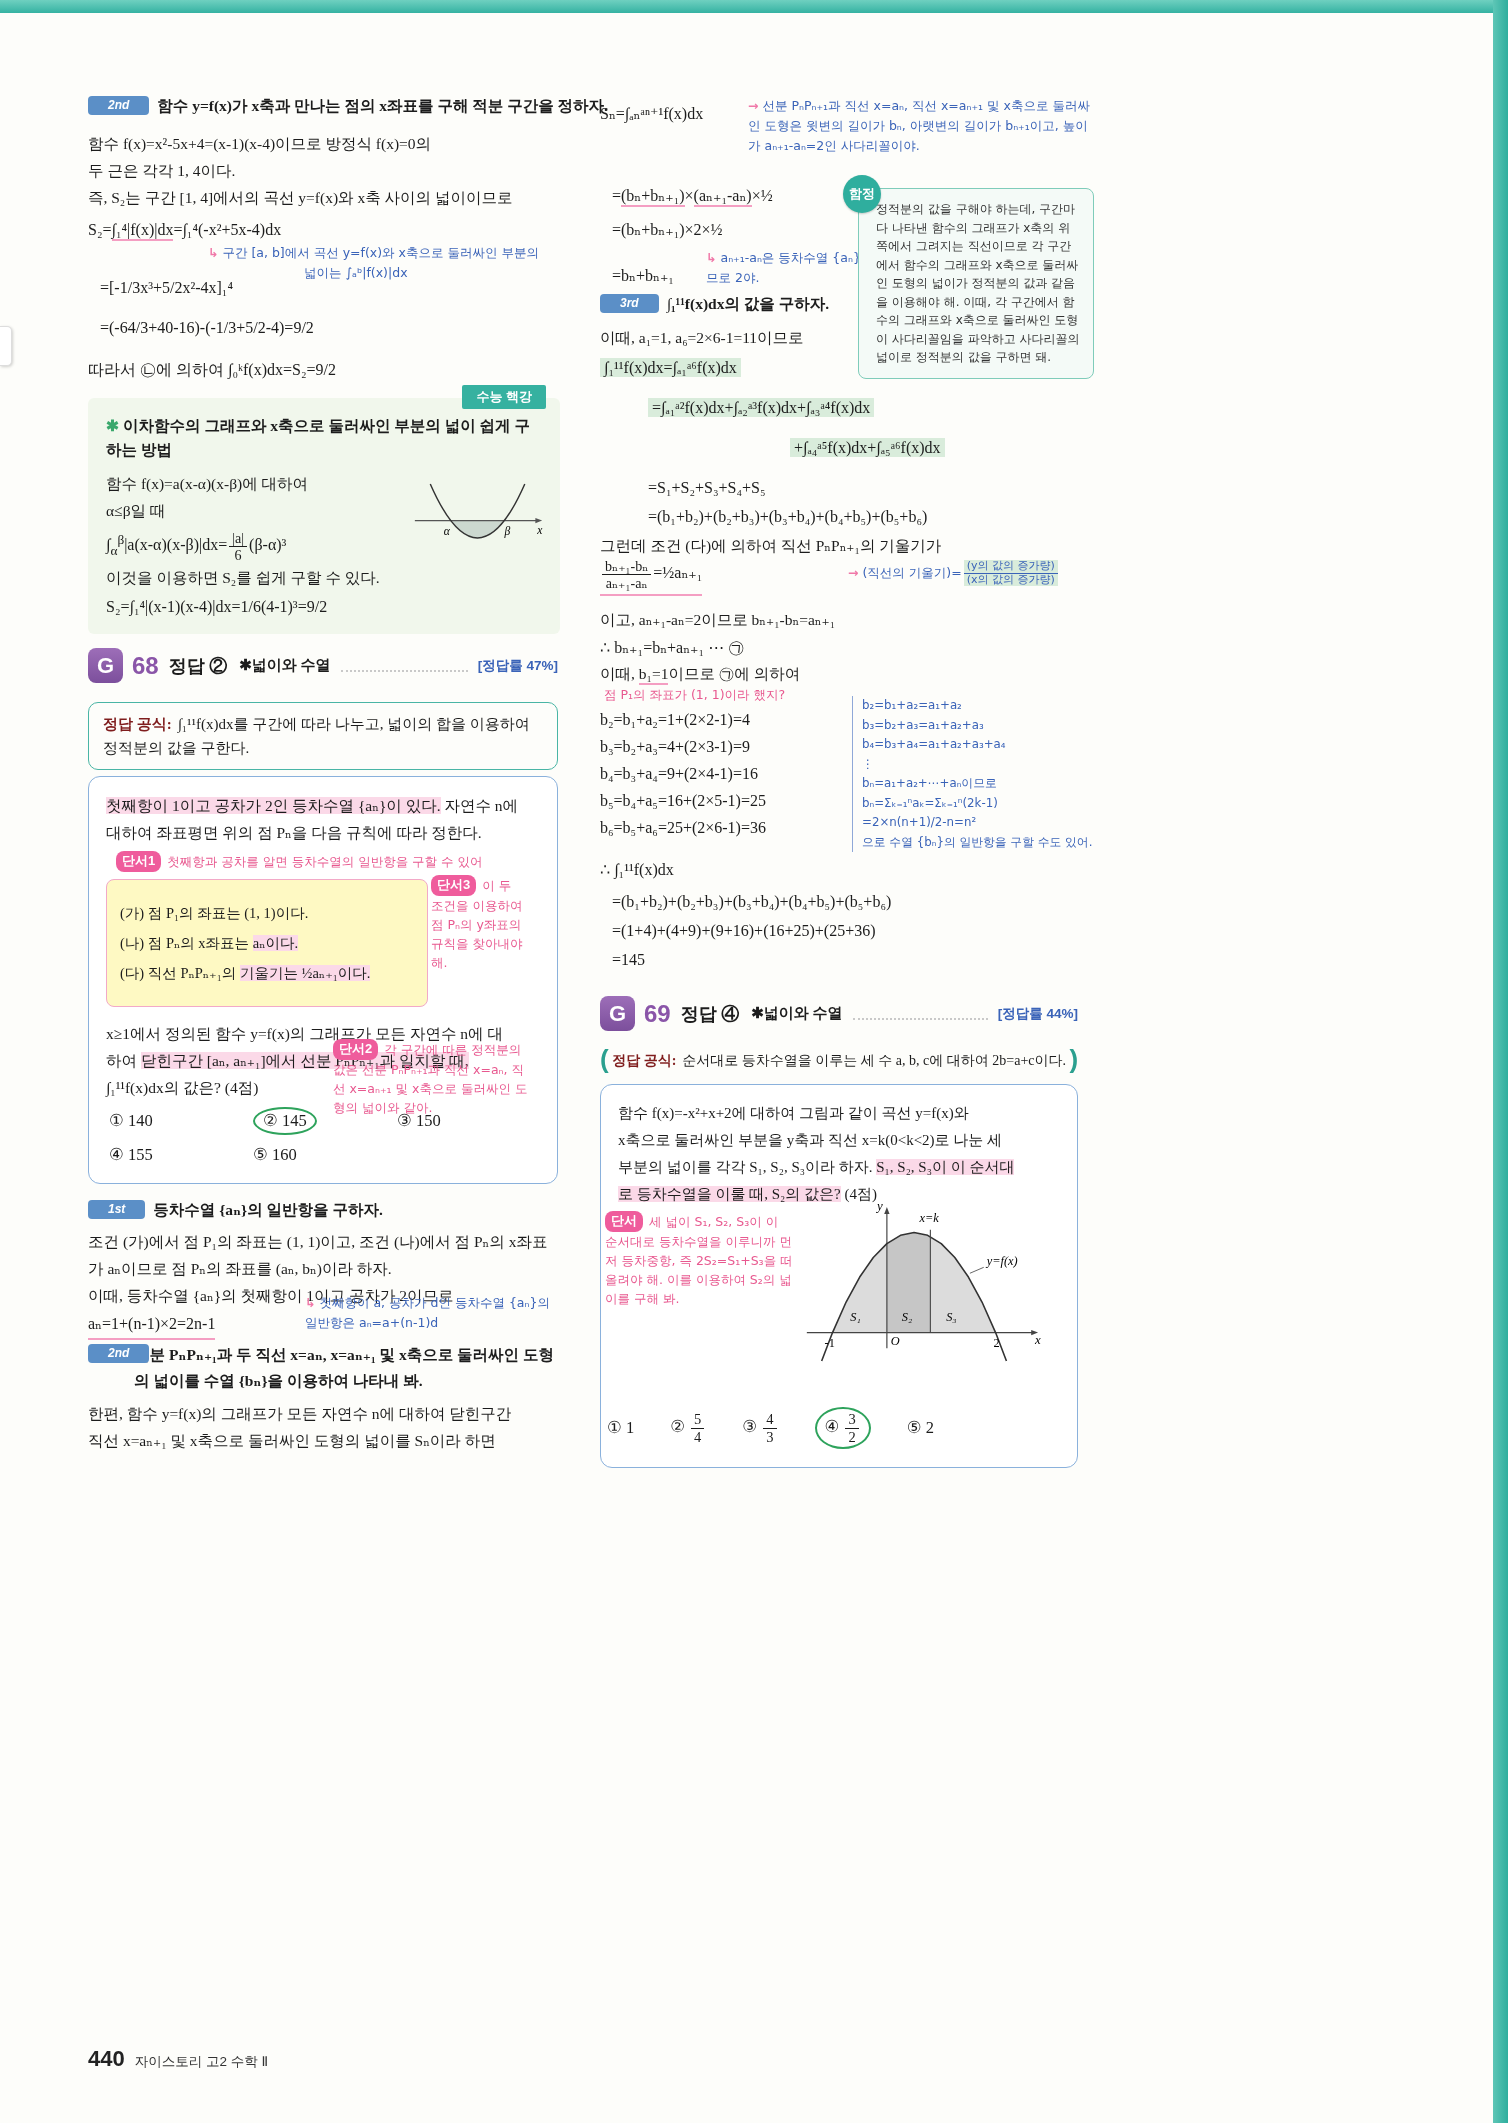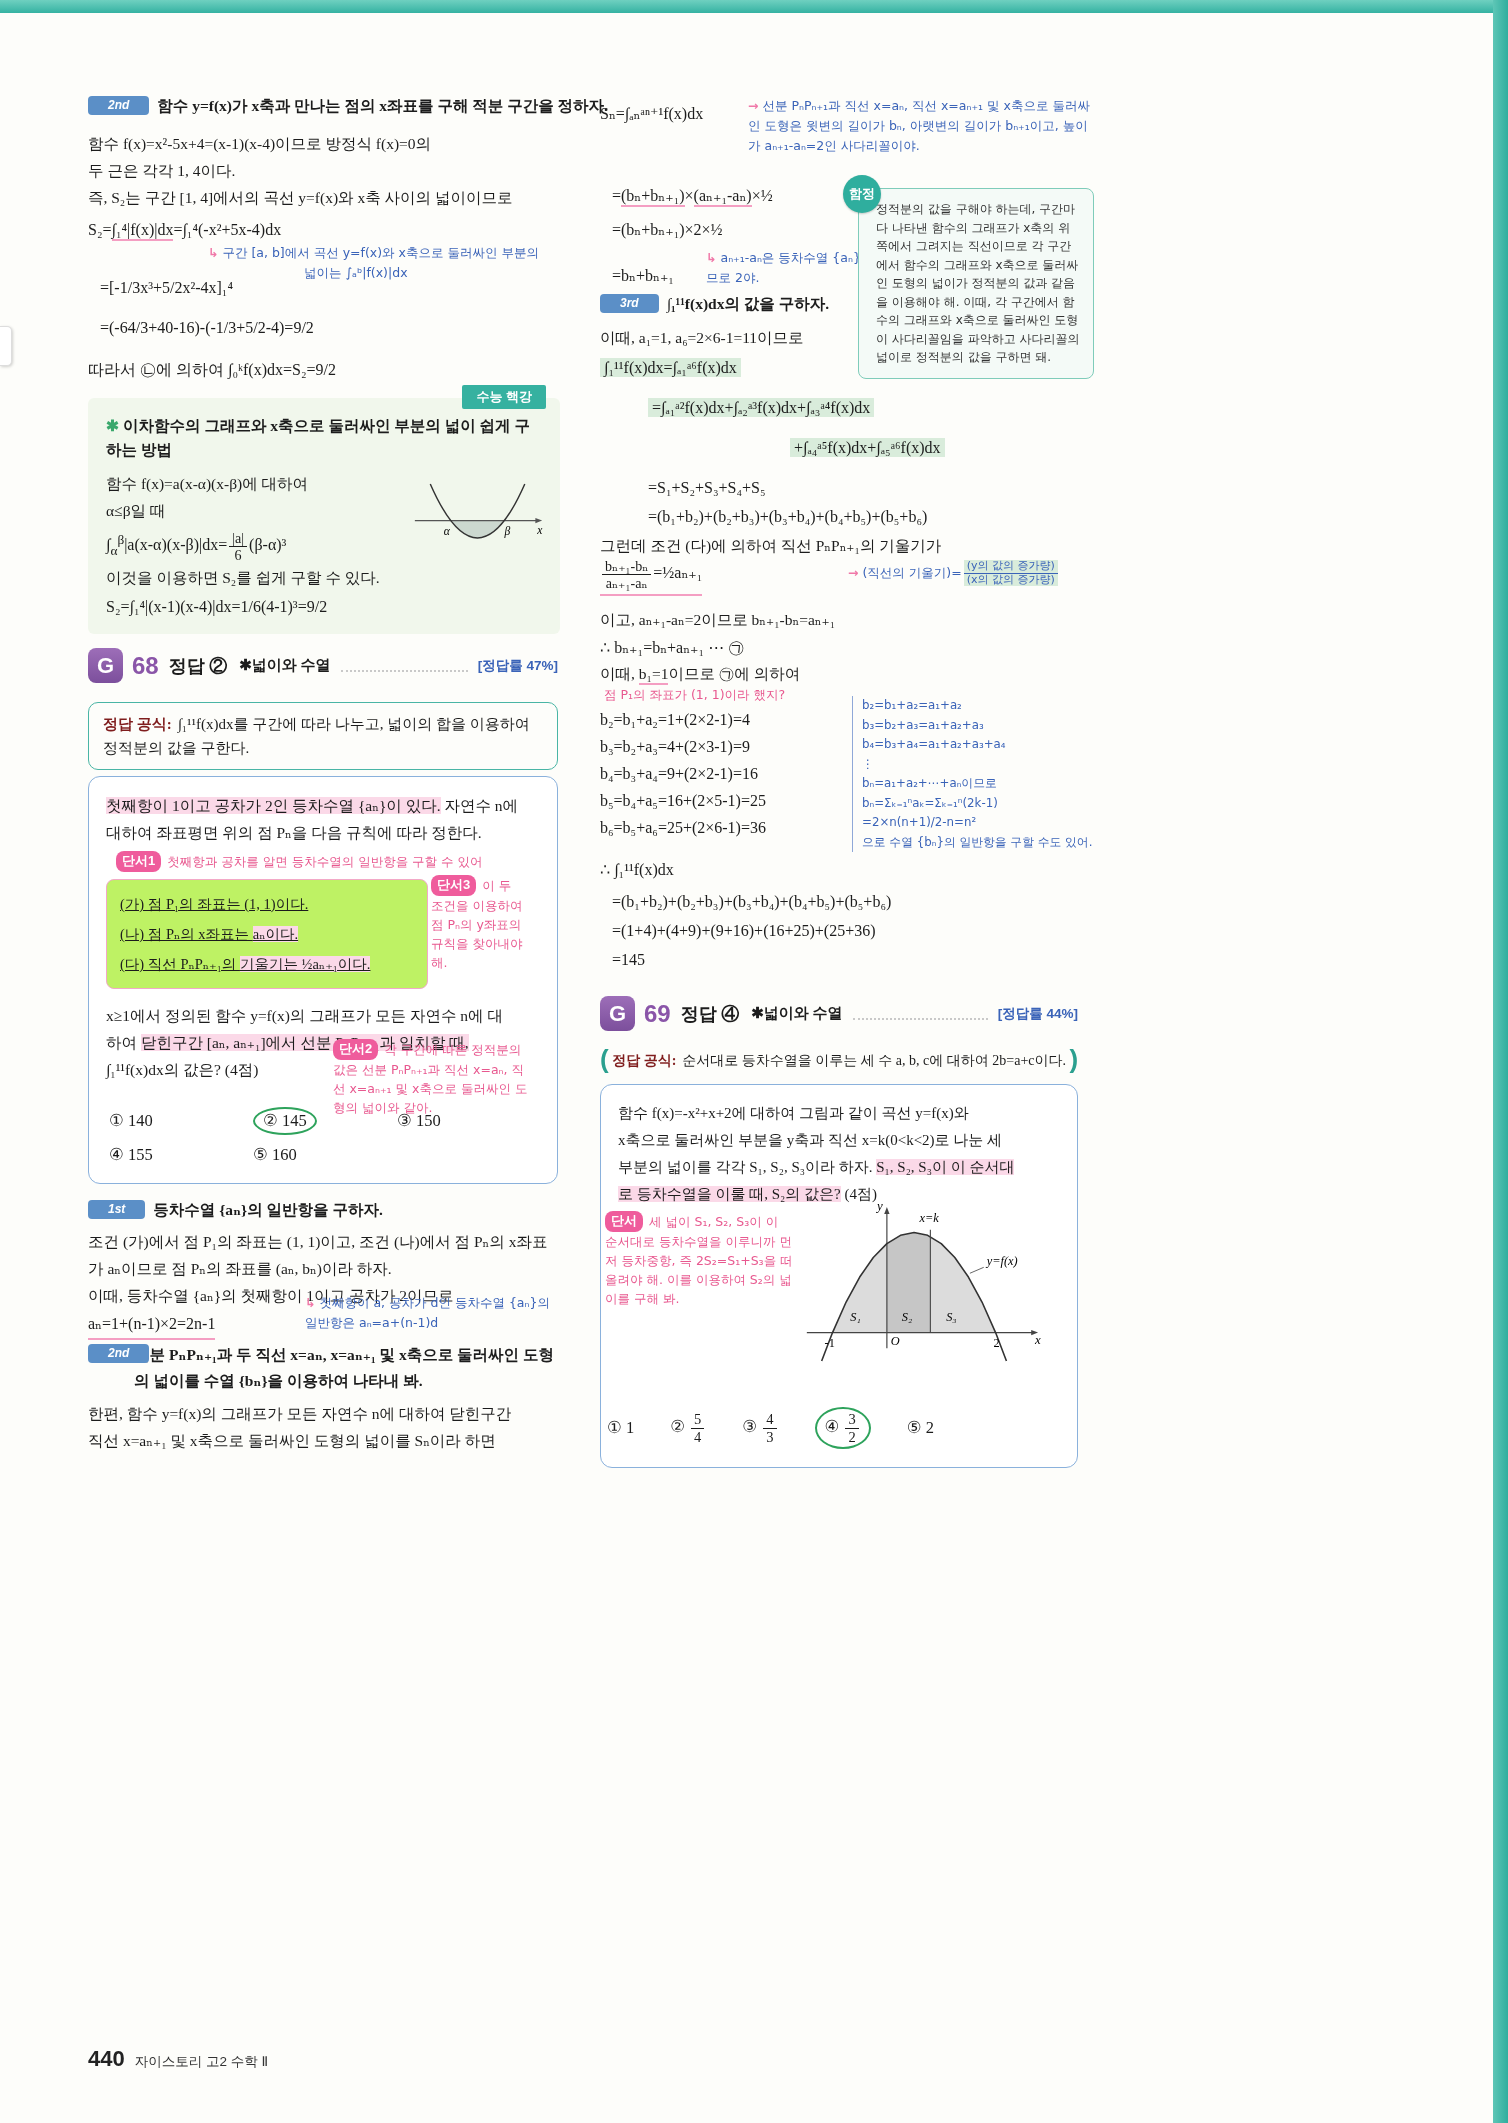--- a/index.html
+++ b/index.html
@@ -43,21 +43,21 @@
   .gans { font-weight:bold; font-size:18px; }
   .gtopic { font-size:15px; font-weight:bold; margin-left:12px; }
   .gleader { flex:1; border-bottom:2px dotted #c9c9c9; margin:0 10px; height:12px; }
   .grate { color:#3a63b8; font-family:"Liberation Sans",sans-serif; font-size:13.5px; font-weight:bold; }
 
   .fbox { border:1.6px solid #49b5a5; border-radius:10px; padding:9px 14px; font-size:15px; line-height:24px; }
   .flabel { color:#7f1d1d; font-weight:bold; margin-right:6px; }
   .paren { color:#2ba08f; font-size:26px; font-weight:bold; vertical-align:-3px; font-family:"Liberation Sans",sans-serif; }
 
   .pbox { position:absolute; border:1.6px solid #8ab1dc; border-radius:12px; background:#fff; padding:15px 17px; }
-  .condbox { border:1.4px solid #f2a9c8; background:#bef264; border-radius:8px; padding:9px 13px; width:322px; font-size:14.5px; line-height:30px;text-decoration:underline; }
+  .condbox { border:1.4px solid #f2a9c8; background:#fef9c3; border-radius:8px; padding:18px 13px; width:322px; font-size:14.5px; line-height:30px; }
   .hintbadge { display:inline-block; background:#ef5c9c; color:#fff; font-family:"Liberation Sans",sans-serif;
     font-size:13px; font-weight:bold; padding:1px 6px 2px; border-radius:8px; margin-right:6px; vertical-align:1px; }
   .choice { font-size:16.5px; display:inline-block; }
   .circled { border:2.2px solid #2ea35c; border-radius:50%; padding:2px 8px; display:inline-block; }
 
   .trapbox { border:1.3px solid #7fccba; background:#f4faf7; border-radius:8px; padding:11px 11px 11px 17px;
     font-size:12px; line-height:18.5px; font-family:"DejaVu Sans","Liberation Sans",sans-serif; color:#333; }
   .trapbadge { position:absolute; left:-15px; top:-13px; width:38px; height:38px; border-radius:50%; background:#2fae9e; color:#fff;
     font-family:"Liberation Sans",sans-serif; font-size:13px; font-weight:bold; display:flex; align-items:center; justify-content:center; box-shadow:0 1px 2px rgba(0,0,0,.2); }
 
@@ -244,21 +244,21 @@
 <div class="abs line nw" style="left:600px;top:606px">이고, aₙ₊₁-aₙ=2이므로 bₙ₊₁-bₙ=aₙ₊₁</div>
 <div class="abs mline nw" style="left:600px;top:634px">∴ bₙ₊₁=bₙ+aₙ₊₁ ⋯ ㉠</div>
 <div class="abs line nw" style="left:600px;top:660px">
   <span>이때, </span><span class="u-pink">b₁=1</span><span>이므로 ㉠에 의하여</span>
 </div>
 <div class="abs pkann nw" style="left:604px;top:686px">점 P₁의 좌표가 (1, 1)이라 했지?</div>
 
 <div class="abs" style="left:600px;top:706px">
   <div class="mline nw">b₂=b₁+a₂=1+(2×2-1)=4</div>
   <div class="mline nw">b₃=b₂+a₃=4+(2×3-1)=9</div>
-  <div class="mline nw">b₄=b₃+a₄=9+(2×2-1)=16</div>
+  <div class="mline nw">b₄=b₃+a₄=9+(2×4-1)=16</div>
   <div class="mline nw">b₅=b₄+a₅=16+(2×5-1)=25</div>
   <div class="mline nw">b₆=b₅+a₆=25+(2×6-1)=36</div>
 </div>
 
 <div class="abs sidenote" style="left:852px;top:696px;width:246px">
   <div class="nw">b₂=b₁+a₂=a₁+a₂</div>
   <div class="nw">b₃=b₂+a₃=a₁+a₂+a₃</div>
   <div class="nw">b₄=b₃+a₄=a₁+a₂+a₃+a₄</div>
   <div class="nw">⋮</div>
   <div class="nw">bₙ=a₁+a₂+⋯+aₙ이므로</div>

